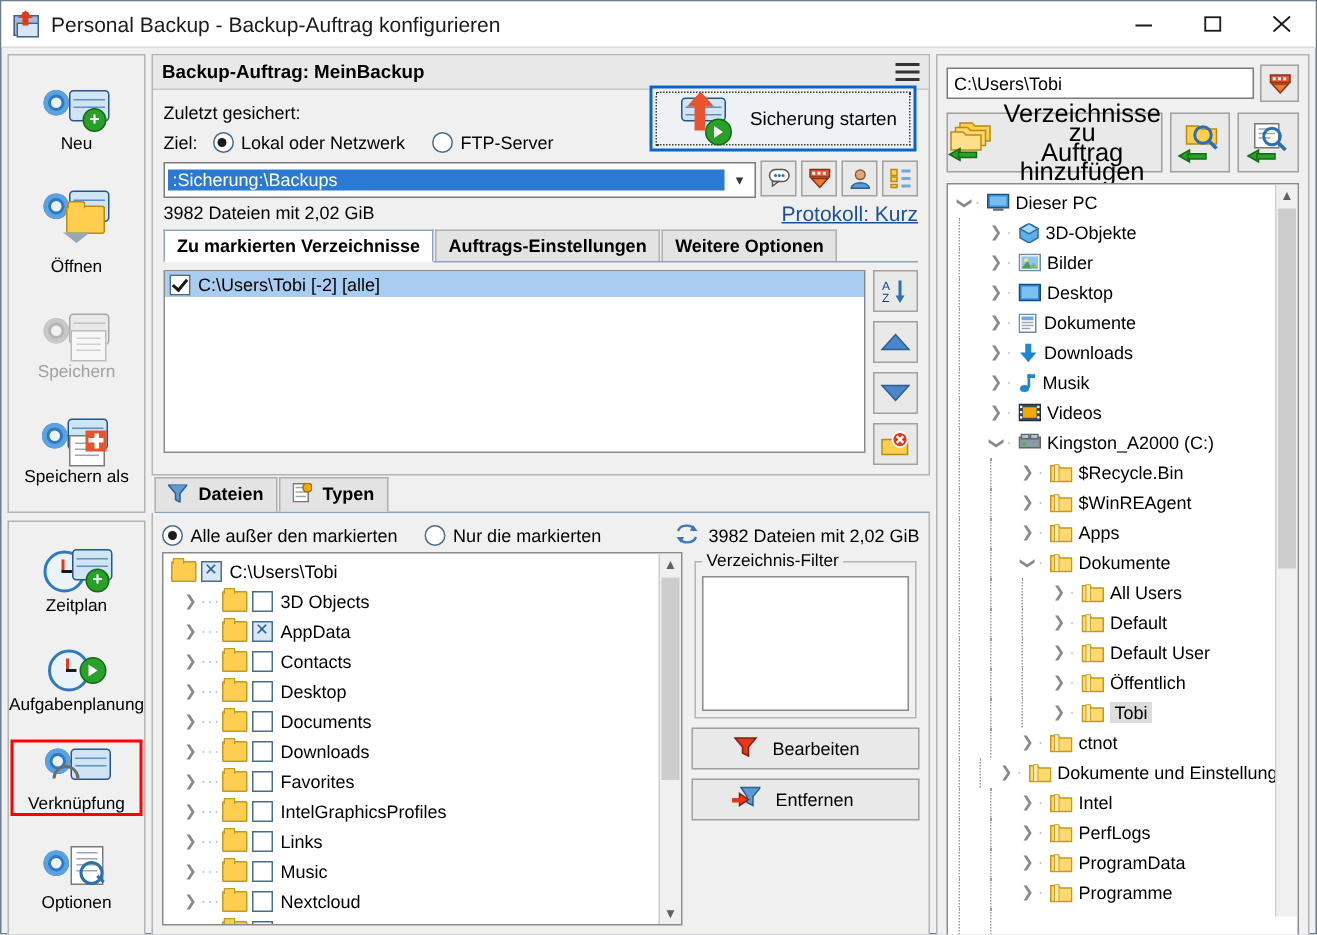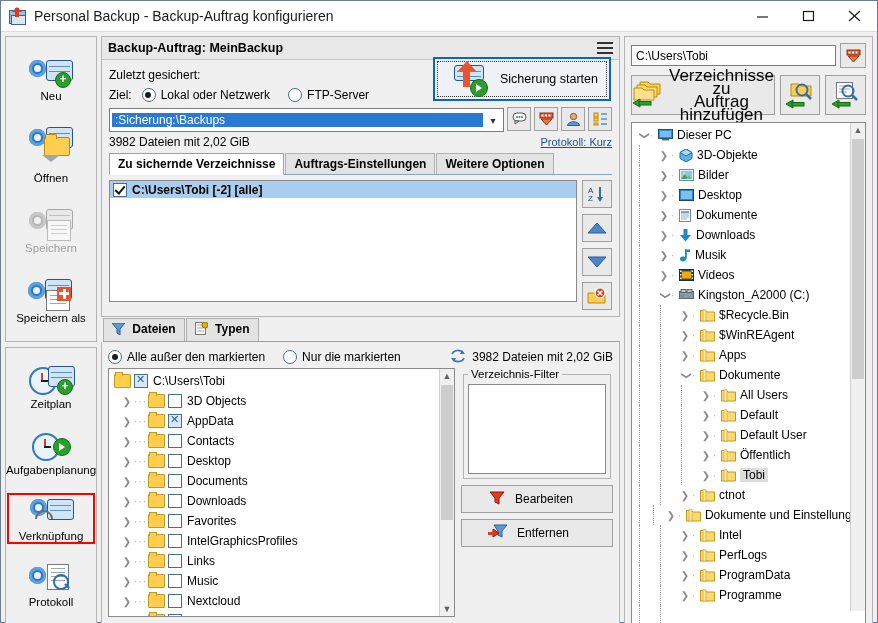--- a/index.html
+++ b/index.html
@@ -89,21 +89,21 @@
   .startbtn .inner{position:absolute;left:2px;top:2px;right:2px;bottom:2px;
             border:1px dotted #3a3a3a;display:flex;align-items:center;}
   .startbtn .txt{font-size:12.5px;margin-left:8px;}
   .combo{display:flex;align-items:center;height:22px;border:1px solid #7a7a7a;background:#fff;
          margin-top:3px;}
   .combo .val{flex:1;padding:0 3px;font-size:12px;background:#2a7ad4;color:#fff;margin:2px 0 2px 2px;}
   .combo .arw{width:20px;text-align:center;color:#333;font-size:10px;}
   .icbtn{width:22px;height:22px;border:1px solid #a0a0a0;background:#e9e9e9;
          display:flex;align-items:center;justify-content:center;margin-left:3px;flex:0 0 auto;cursor:pointer;}
   .statline{display:flex;align-items:center;height:19px;font-size:12px;}
-  .link-a{margin-left:auto;color:#1c4f99;text-decoration:underline;font-size:11px;cursor:pointer;}
+  .link-a{margin-left:auto;color:#1c4f99;text-decoration:underline;font-size:14px;cursor:pointer;}
 
   .tabs{display:flex;align-items:flex-end;height:21px;margin-top:2px;
         border-bottom:1px solid #8aa4c0;}
   .tab{padding:2px 8px 2px 8px;font-weight:bold;font-size:12px;background:#e3e3e3;
        border:1px solid #b0b0b0;border-bottom:none;margin-right:1px;cursor:pointer;line-height:16px;}
   .tab.active{background:#fff;border-color:#8aa4c0;border-bottom:1px solid #fff;
               position:relative;top:1px;}
   .tab .ti{display:inline-block;vertical-align:-2px;margin-right:4px;}
 
   .listbox{border:1px solid #8a8a8a;background:#fff;height:120px;overflow:hidden;}
@@ -276,21 +276,21 @@
           <div class="ico">
             <div class="gear" style="left:2px;top:6px;"></div>
             <div class="pagewhite" style="left:20px;top:3px;height:24px;width:20px;">
               <i style="top:3px"></i>
                 <i style="top:7px"></i>
                 <i style="top:11px"></i>
                 <i style="top:15px"></i>
             </div>
             <div class="magn" style="left:26px;top:13px;"></div>
           </div>
-          <div class="lbl">Protokoll</div>
+          <div class="lbl">Optionen</div>
         </div>
 
       </div>
     </div>
 
     <div class="center">
 
       <div class="cpanel" style="position:relative;">
         <div class="hdrbar">
           <div class="t">Backup-Auftrag: MeinBackup</div>
@@ -367,32 +367,32 @@
             </div>
           </div>
 
           <div class="statline">
             <span>3982 Dateien mit 2,02 GiB</span>
             <span class="link-a">Protokoll: Kurz</span>
           </div>
 
           <div class="tabs">
             <div class="tab active">
-              <span>Zu sichernde Verzeichnisse</span>
+              <span>Zu markierten Verzeichnisse</span>
             </div>
             <div class="tab">
               <span>Auftrags-Einstellungen</span>
             </div>
             <div class="tab">
               <span>Weitere Optionen</span>
             </div>
           </div>
 
           <div style="display:flex;padding:5px 0 6px 0;">
-            <div class="listbox" style="flex:1;font-weight:bold;">
+            <div class="listbox" style="flex:1;">
               <div class="lrow sel">
                 <span class="cbx ck"></span>
                 <span>C:\Users\Tobi [-2] [alle]</span>
               </div>
             </div>
             <div class="sidebtns">
               <div class="sqbtn">
                 <svg width="18" height="18">
                     <text x="0" y="8" font-size="8" font-family="Liberation Sans" fill="#1a3f7a">A</text>
                     <text x="0" y="16" font-size="8" font-family="Liberation Sans" fill="#1a3f7a">Z</text>

